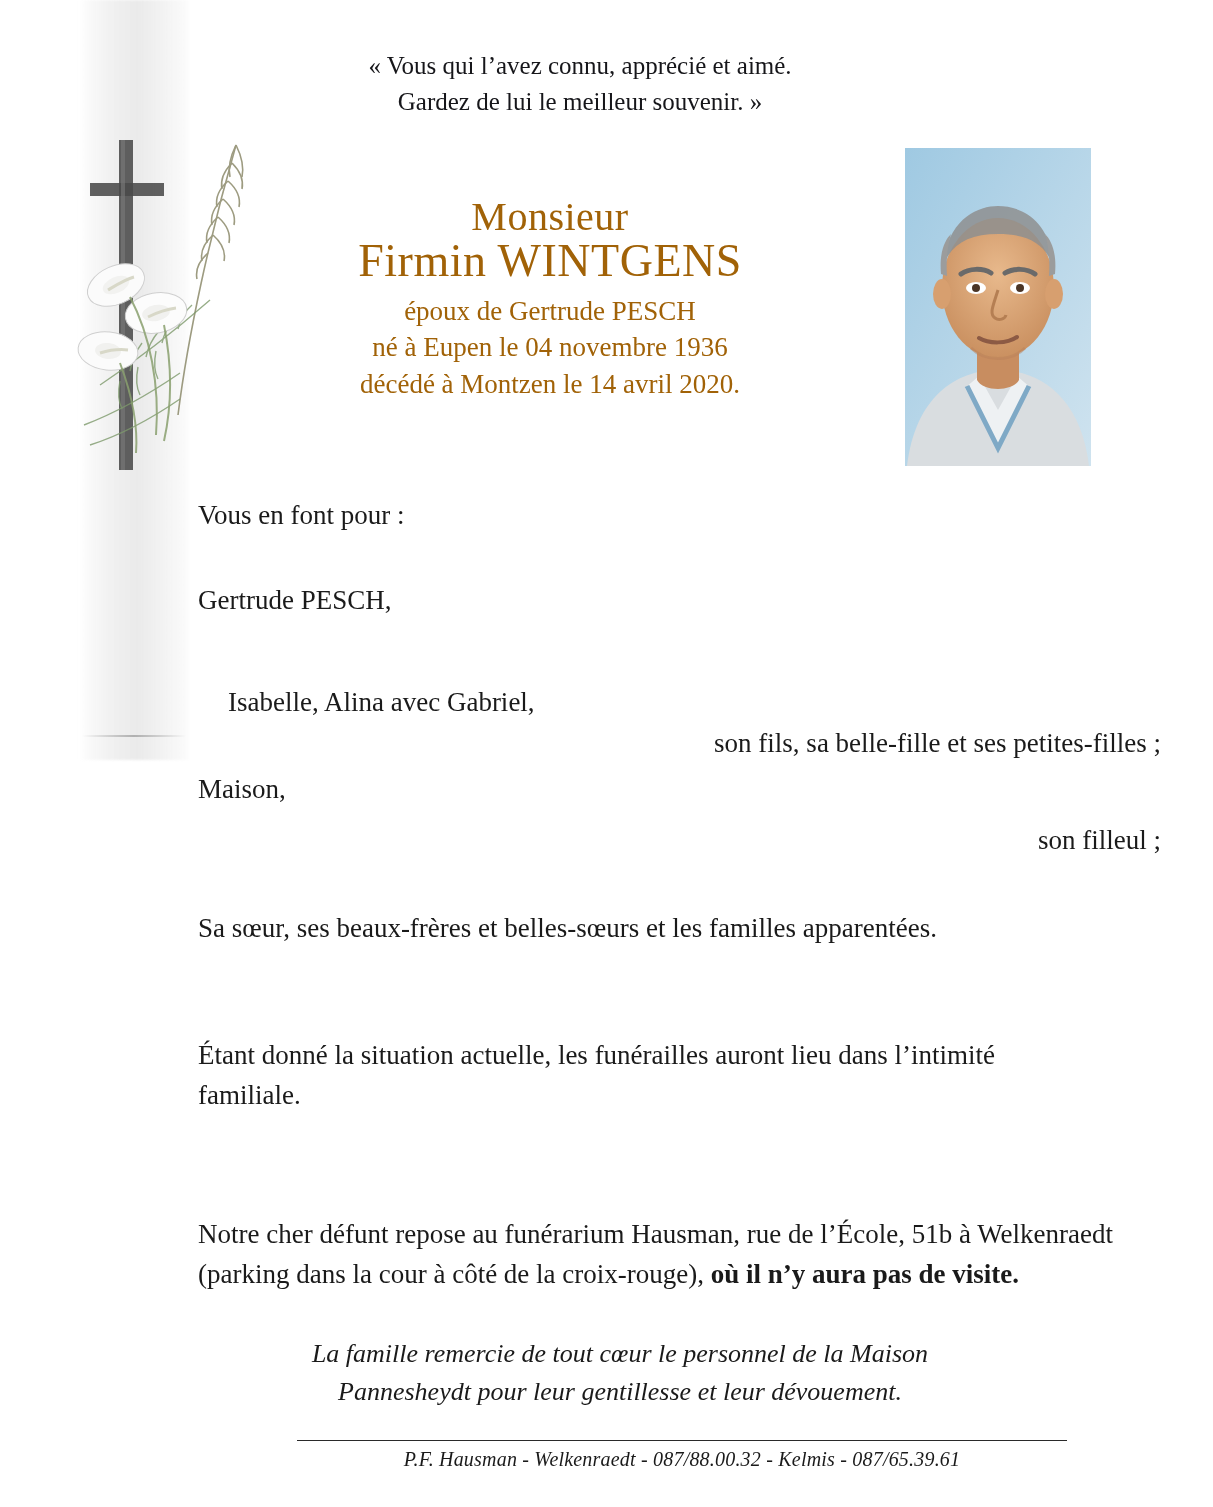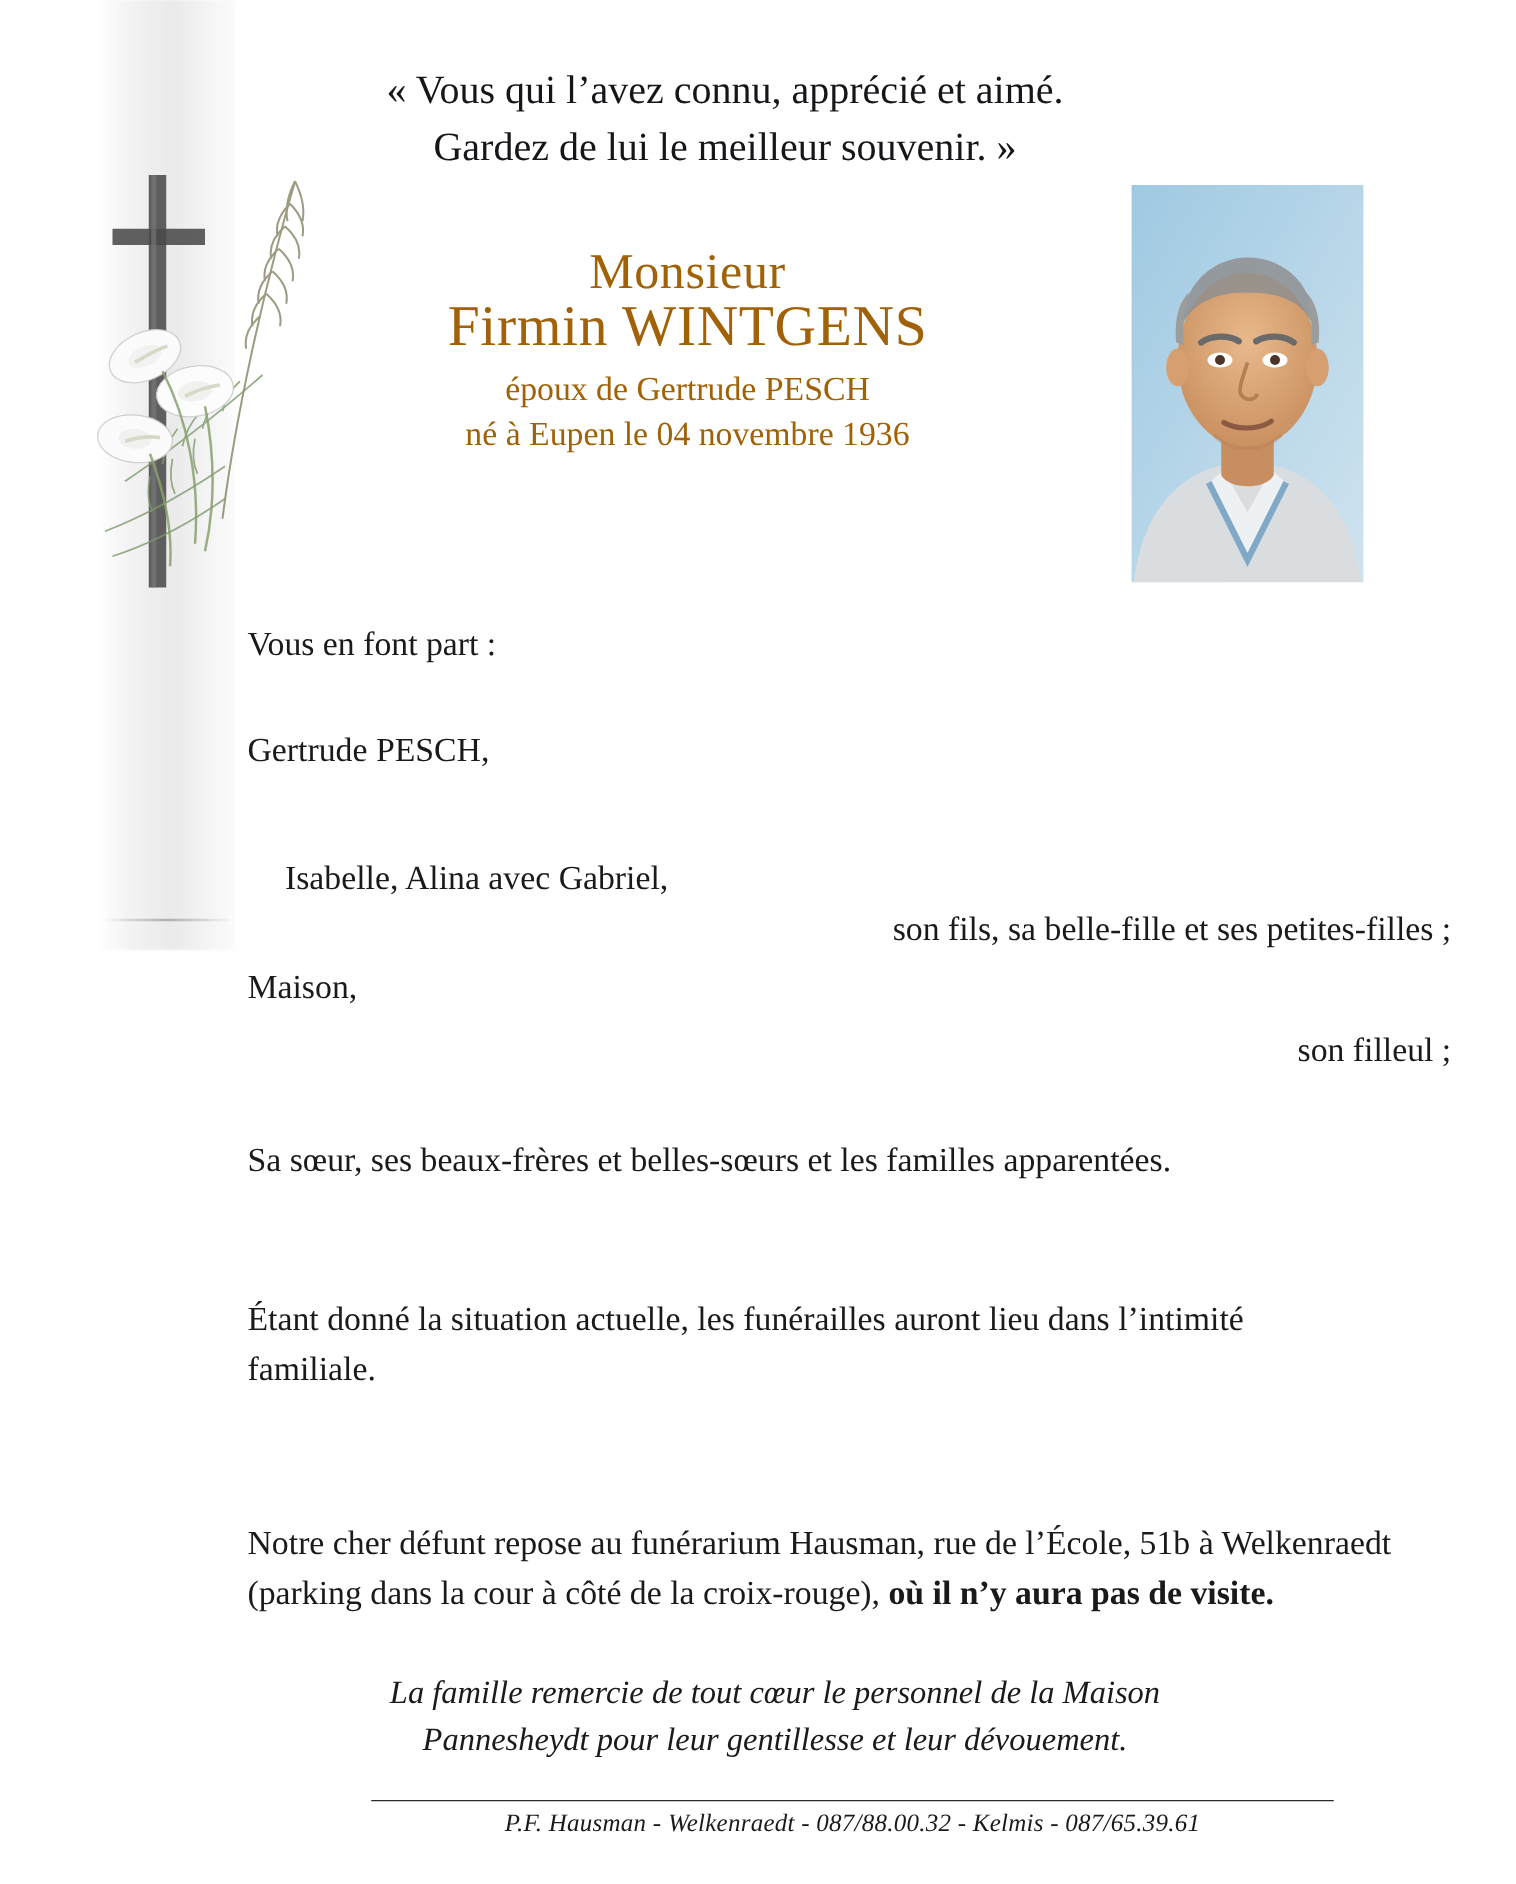--- a/index.html
+++ b/index.html
@@ -51,21 +51,21 @@
     height: 400px;
   }
 
   
   .quote {
     position: absolute;
     top: 48px;
     left: 250px;
     width: 660px;
     text-align: center;
-    font-size: 32px;
+    font-size: 25px;
     line-height: 1.45;
     color: #16161a;
   }
 
   
   .name-block {
     position: absolute;
     top: 195px;
     left: 200px;
     width: 700px;
@@ -241,20 +241,21 @@
   <div class="quote">
     <div>« Vous qui l’avez connu, apprécié et aimé.</div>
     <div>Gardez de lui le meilleur souvenir. »</div>
   </div>
 
   <div class="name-block">
     <div class="title">Monsieur</div>
     <div class="fullname">Firmin WINTGENS</div>
     <div class="spouse">époux de Gertrude PESCH</div>
     <div class="born">né à Eupen le 04 novembre 1936</div>
+    <div class="died">décédé à Montzen le 14 avril 2020.</div>
   </div>
 
   <div class="portrait">
     <svg width="186" height="318" viewBox="0 0 186 318" xmlns="http://www.w3.org/2000/svg">
       <defs>
         <linearGradient id="bg" x1="0" y1="0" x2="1" y2="1">
           <stop offset="0%" stop-color="#9fc9e2"></stop>
           <stop offset="100%" stop-color="#cfe3ef"></stop>
         </linearGradient>
         <radialGradient id="skin" cx="50%" cy="40%" r="62%">
@@ -289,21 +290,21 @@
 
       <path d="M93 142 C88 158 84 166 90 170 C94 173 100 171 101 167" stroke="#b57f53" stroke-width="3" fill="none"></path>
 
       <path d="M74 190 C84 196 102 196 112 189" stroke="#8c5a44" stroke-width="4" fill="none" stroke-linecap="round"></path>
 
       <path d="M66 200 C80 214 106 214 120 200" stroke="#b9825a" stroke-width="3" fill="none" opacity="0.5"></path>
     </svg>
   </div>
 
   <div class="body">
-    <p class="lead">Vous en font part :</p>
+    <p class="lead">Vous en font pour :</p>
 
     <p class="person">Gertrude PESCH,</p>
     <div class="gap-sm"></div>
 
     <div class="gap-md"></div>
 
     <p class="person indent">Isabelle, Alina avec Gabriel,</p>
     <p class="relation">son fils, sa belle-fille et ses petites-filles ;</p>
 
     <div class="gap-sm" style="height:6px"></div>

